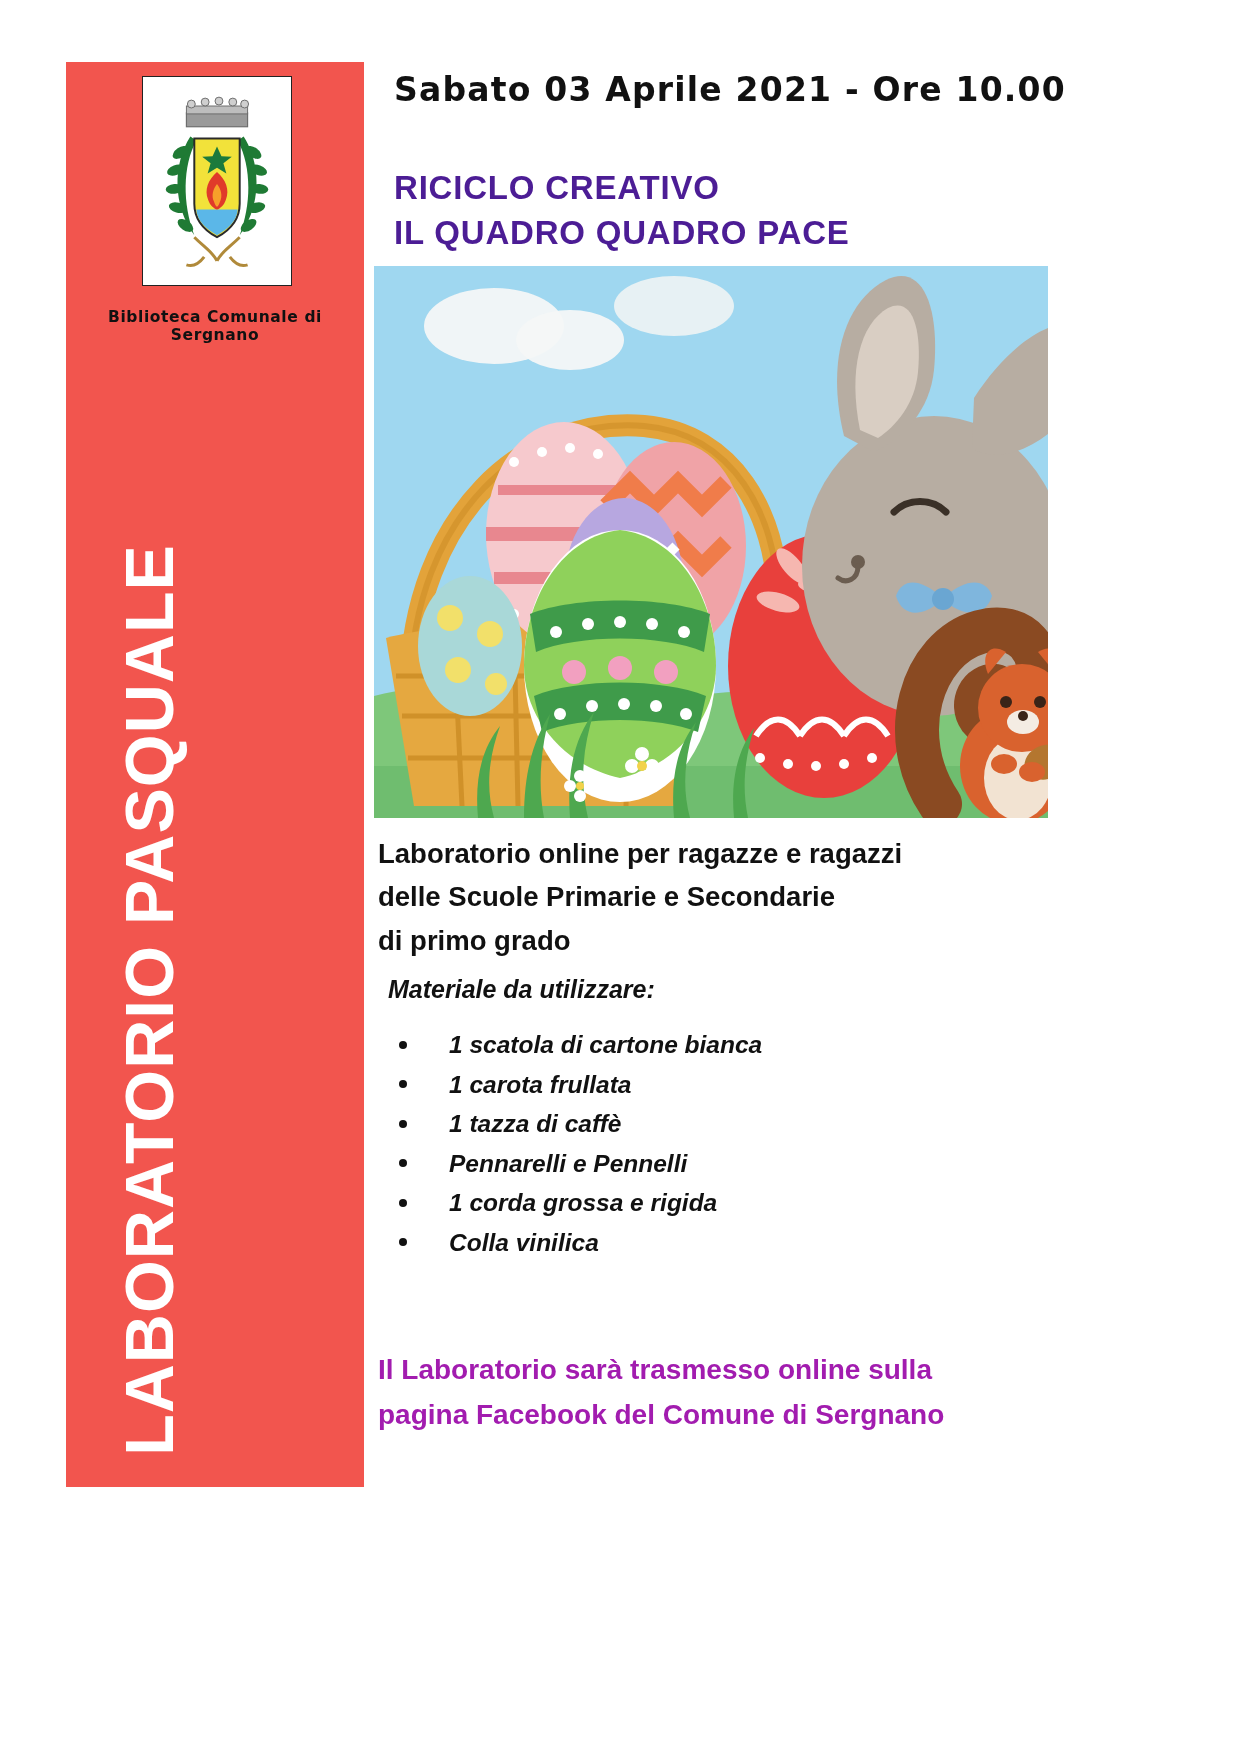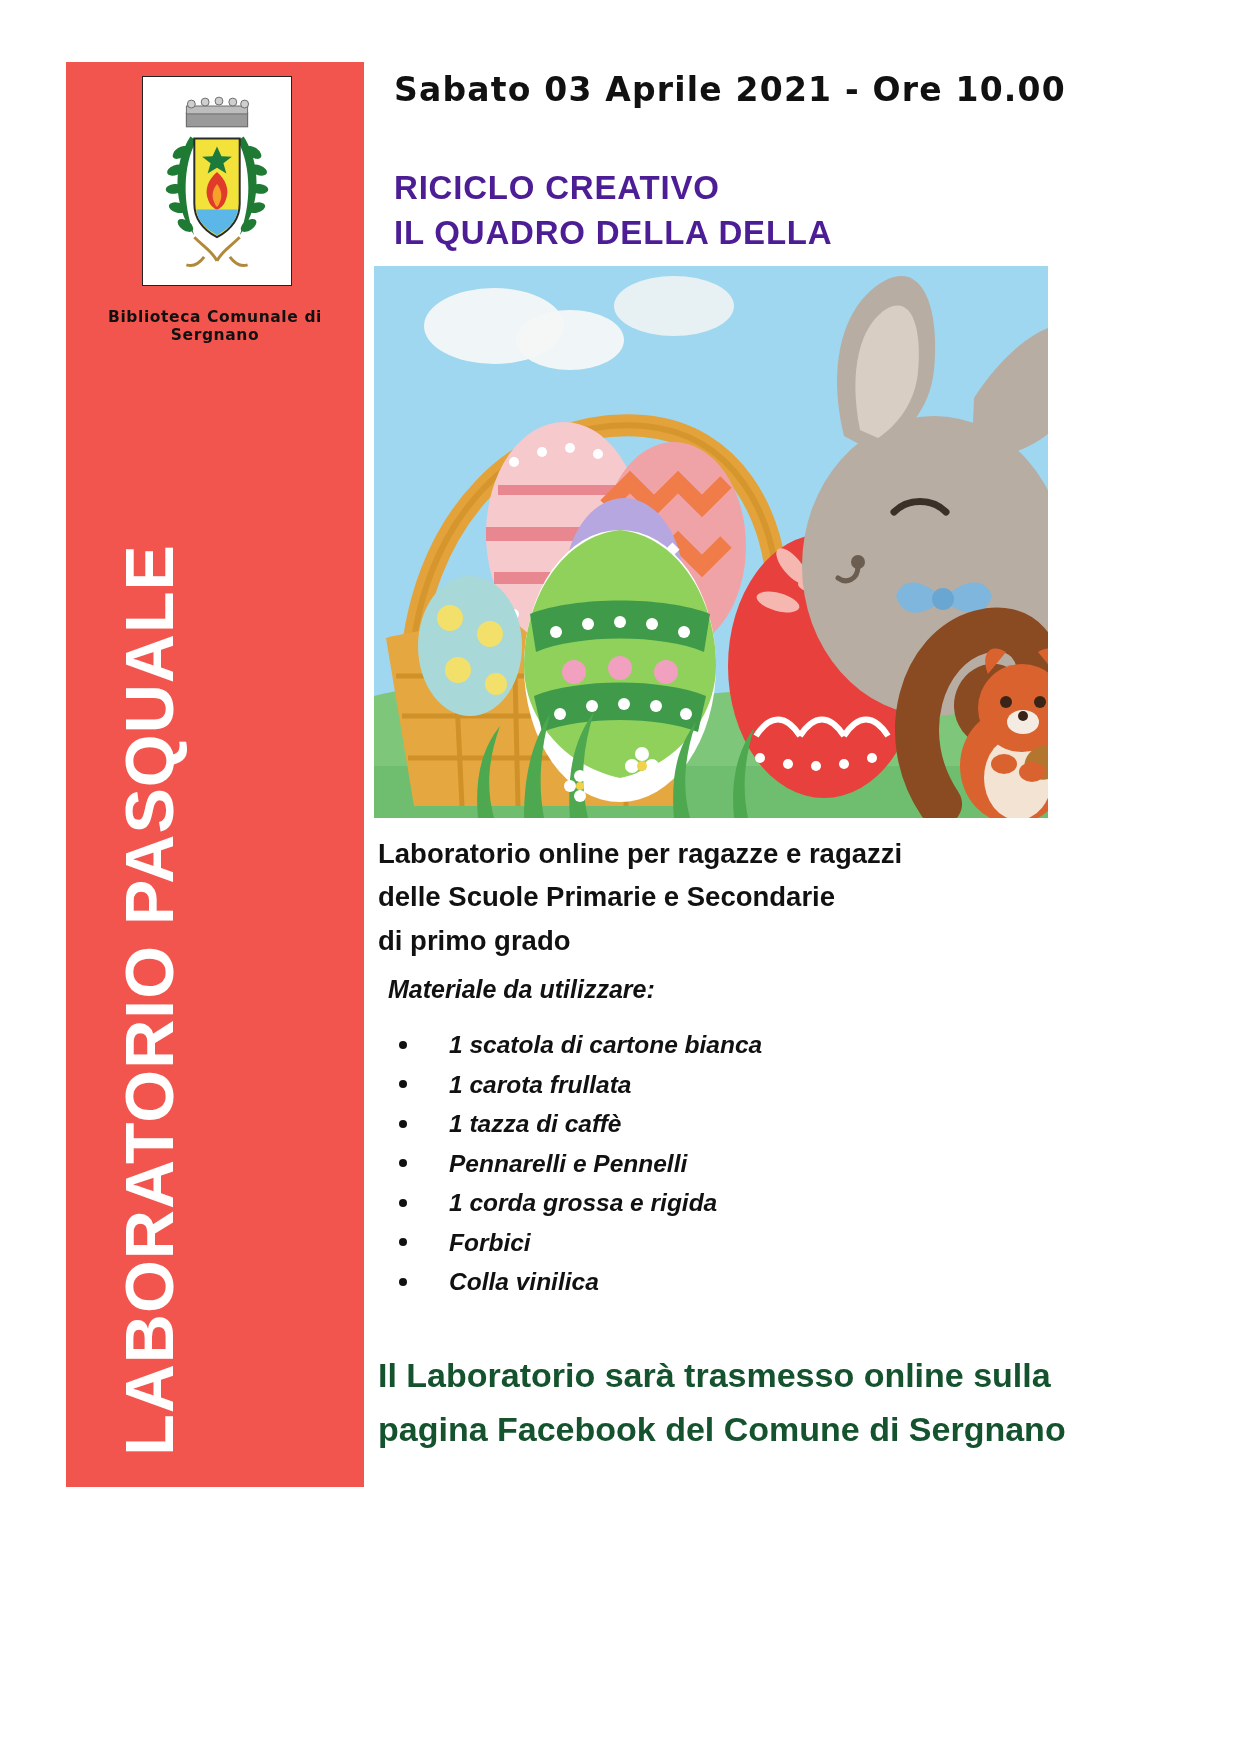--- a/index.html
+++ b/index.html
@@ -176,23 +176,23 @@
     background: #111;
   }
 
   .footer-note {
     position: absolute;
     left: 378px;
     top: 1348px;
     width: 690px;
     font-family: "Liberation Sans", sans-serif;
     font-weight: 700;
-    font-size: 34px;
+    font-size: 28px;
     line-height: 1.6;
-    color: #14532d;
+    color: #a21caf;
   }
   .footer-note div { white-space: nowrap; }
 </style>
 </head>
 <body>
 
 <div class="poster">
 
   <div class="left-band"></div>
 
@@ -249,21 +249,21 @@
   <div class="library-label">Biblioteca Comunale di Sergnano</div>
 
   <div class="vertical-title">
     <span>LABORATORIO PASQUALE</span>
   </div>
 
   <div class="date-line">Sabato 03 Aprile 2021 - Ore 10.00</div>
 
   <div class="subtitle">
     <div>RICICLO CREATIVO</div>
-    <div>IL QUADRO DELLA DELLA</div>
+    <div>IL QUADRO QUADRO PACE</div>
   </div>
 
   <div class="illustration">
     <svg class="illu-svg" viewBox="0 0 674 552" xmlns="http://www.w3.org/2000/svg" aria-hidden="true">
       <defs>
         <clipPath id="frame">
             <rect x="0" y="0" width="674" height="552"></rect>
           </clipPath>
       </defs>
       <g clip-path="url(#frame)">
@@ -447,21 +447,20 @@
   </div>
 
   <div class="materials-title">Materiale da utilizzare:</div>
 
   <ul class="materials-list">
     <li><span class="bullet"></span><span>1 scatola di cartone bianca</span></li>
     <li><span class="bullet"></span><span>1 carota frullata</span></li>
     <li><span class="bullet"></span><span>1 tazza di caffè</span></li>
     <li><span class="bullet"></span><span>Pennarelli e Pennelli</span></li>
     <li><span class="bullet"></span><span>1 corda grossa e rigida</span></li>
-    <li><span class="bullet"></span><span>Forbici</span></li>
     <li><span class="bullet"></span><span>Colla vinilica</span></li>
   </ul>
 
   <div class="footer-note">
     <div>Il Laboratorio sarà trasmesso online sulla</div>
     <div>pagina Facebook del Comune di Sergnano</div>
   </div>
 
 </div>
 

